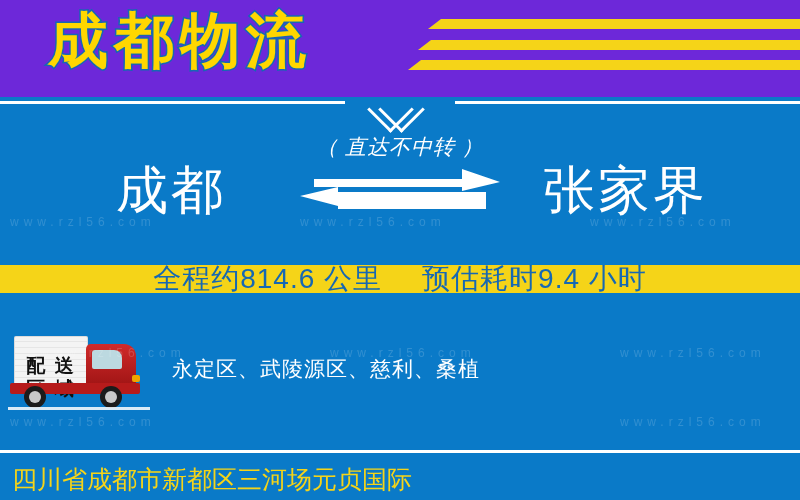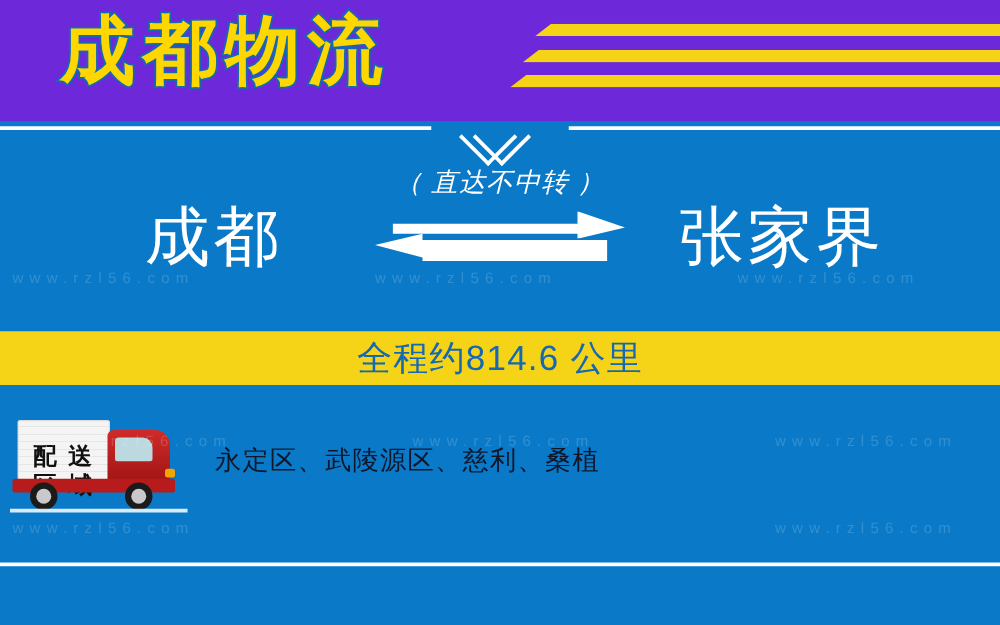--- a/index.html
+++ b/index.html
@@ -133,21 +133,21 @@
     left: 0; top: 18px;
     width: 186px; height: 22px;
     background: #ffffff;
     clip-path: polygon(0 9px, 38px 0, 38px 5px, 186px 5px, 186px 22px, 38px 22px, 38px 19px);
   }
 
   
   .stats-band {
     position: absolute;
     left: 0; top: 168px;
-    width: 800px; height: 43px;
+    width: 800px; height: 28px;
     background: #f5d418;
     display: flex;
     align-items: center;
     justify-content: center;
     gap: 40px;
   }
   .stat-text {
     font-size: 28px;
     line-height: 34px;
     color: #1668b3;
@@ -235,21 +235,21 @@
     width: 142px; height: 3px;
     background: #ffffff;
     opacity: .85;
   }
 
   .areas {
     position: absolute;
     left: 172px; top: 258px;
     font-size: 21px;
     line-height: 28px;
-    color: #0f172a;
+    color: #ffffff;
     letter-spacing: 1px;
     white-space: nowrap;
   }
 
   
   .footer-rule {
     position: absolute;
     left: 0; top: 353px;
     width: 800px; height: 3px;
     background: #ffffff;
@@ -326,20 +326,21 @@
       <div class="arrows">
         <div class="arrow-right"></div>
         <div class="arrow-left"></div>
       </div>
     </div>
 
     <div class="route-right">张家界</div>
 
     <div class="stats-band">
       <div class="stat-text">全程约814.6 公里</div>
+      <div class="stat-text">预估耗时9.4 小时</div>
     </div>
 
     <div class="truck">
       <div class="truck-box">
         <div class="truck-box-text">
           <div>配 送</div>
           <div>区 域</div>
         </div>
       </div>
       <div class="truck-cab"></div>
@@ -348,20 +349,21 @@
       <div class="truck-light"></div>
       <div class="wheel wheel-1"></div>
       <div class="wheel wheel-2"></div>
       <div class="road"></div>
     </div>
 
     <div class="areas">永定区、武陵源区、慈利、桑植</div>
 
     <div class="footer-rule"></div>
     <div class="footer">
+      <span class="footer-value">四川省成都市新都区三河场元贞国际</span>
     </div>
 
     <div class="wm wm-a">www.rzl56.com</div>
     <div class="wm wm-b">www.rzl56.com</div>
     <div class="wm wm-c">www.rzl56.com</div>
     <div class="wm wm-d">www.rzl56.com</div>
     <div class="wm wm-e">www.rzl56.com</div>
     <div class="wm wm-f">www.rzl56.com</div>
     <div class="wm wm-g">www.rzl56.com</div>
     <div class="wm wm-h">www.rzl56.com</div>

